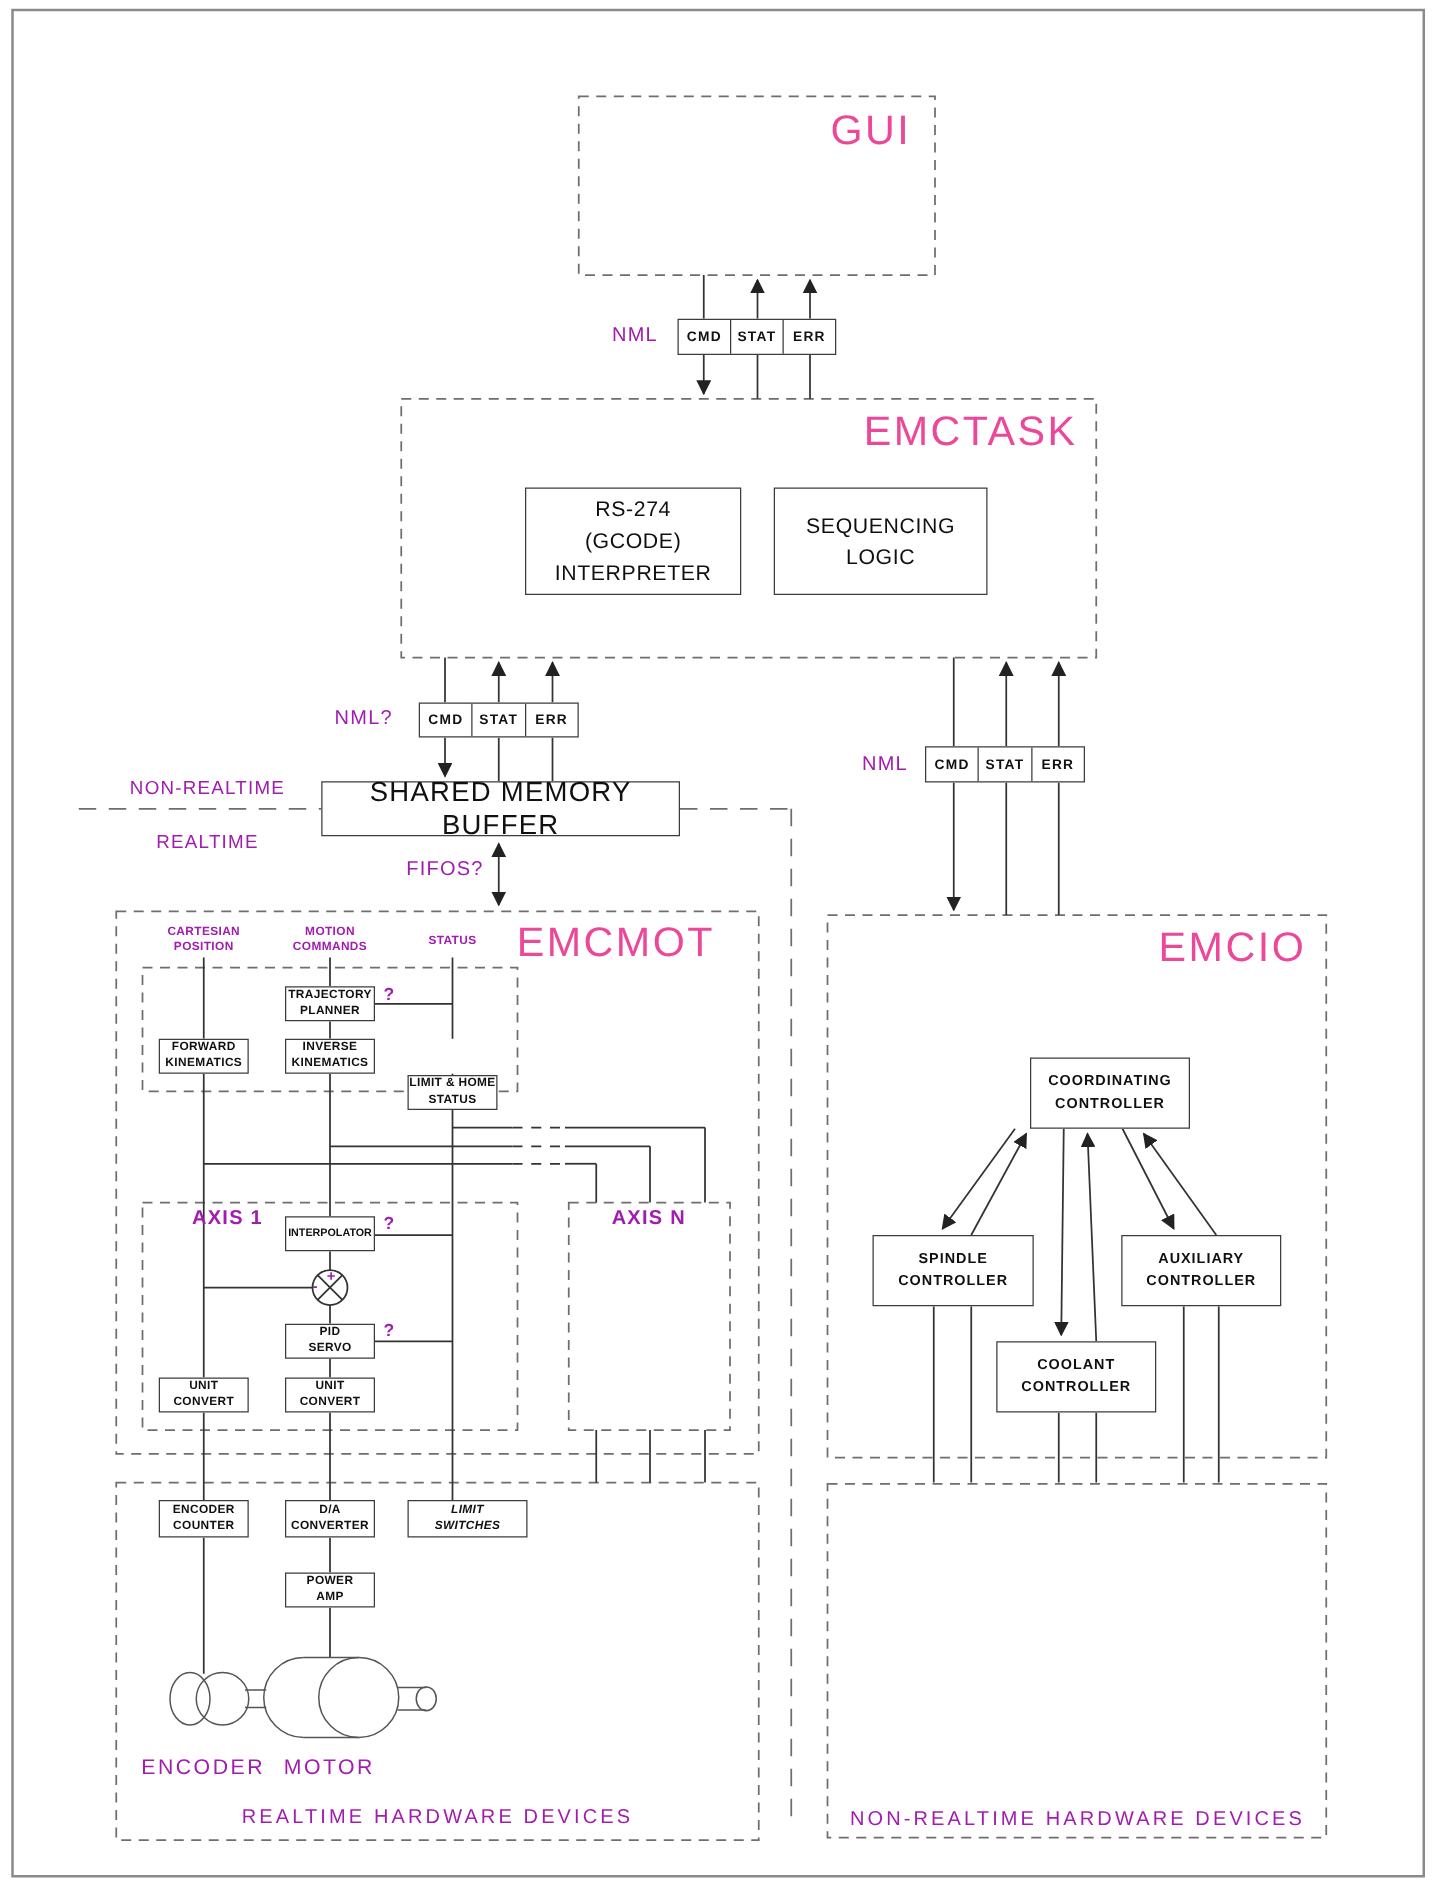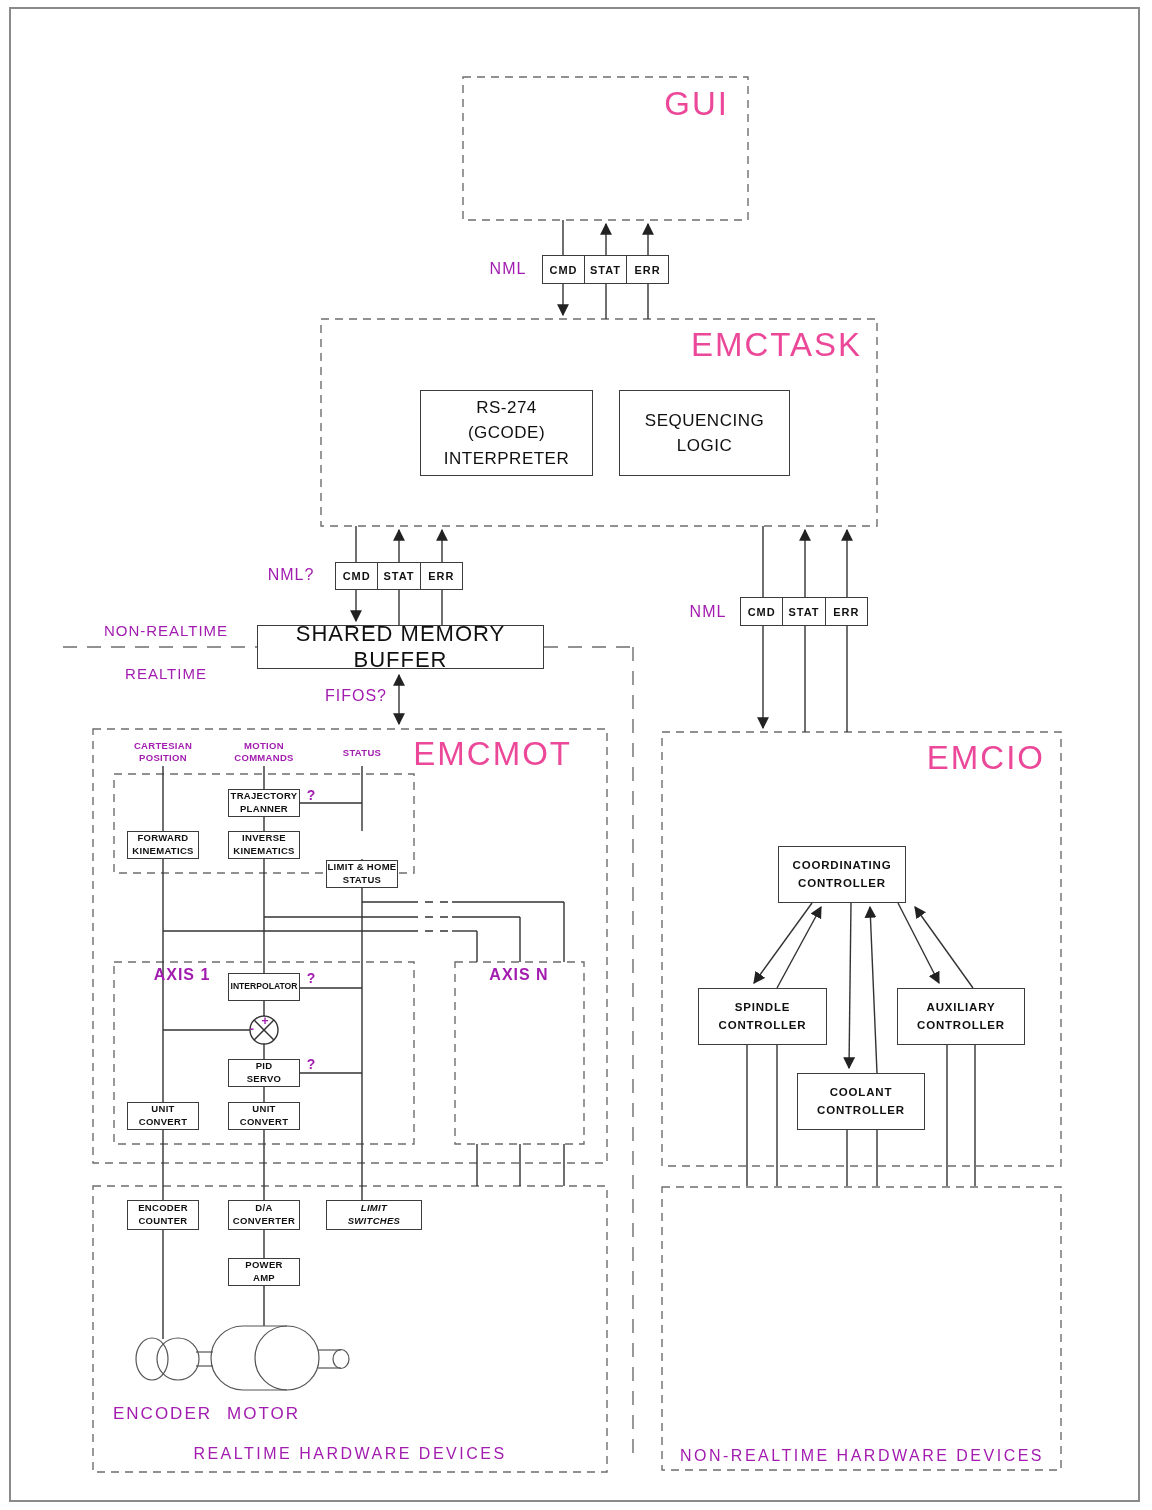--- a/index.html
+++ b/index.html
@@ -233,21 +233,21 @@
   <div class="node small" style="left:228px;top:1102px;width:72px;height:28px;">UNIT
 CONVERT</div>
 
   <div class="lbl qm" style="left:303px;top:786px;width:16px;">?</div>
   <div class="lbl qm" style="left:303px;top:969px;width:16px;">?</div>
   <div class="lbl qm" style="left:303px;top:1055px;width:16px;">?</div>
 
   <div class="lbl sum" style="left:259px;top:1015px;width:12px;">+</div>
   <div class="lbl sum" style="left:247px;top:1023px;width:10px;">-</div>
 
-  <div class="node ctrl" style="left:778px;top:846px;width:128px;height:57px;">COORDINATING
+  <div class="node ctrl" style="left:824px;top:846px;width:128px;height:57px;">COORDINATING
 CONTROLLER</div>
   <div class="node ctrl" style="left:698px;top:988px;width:129px;height:57px;">SPINDLE
 CONTROLLER</div>
   <div class="node ctrl" style="left:897px;top:988px;width:128px;height:57px;">AUXILIARY
 CONTROLLER</div>
   <div class="node ctrl" style="left:797px;top:1073px;width:128px;height:57px;">COOLANT
 CONTROLLER</div>
 
   <div class="node small" style="left:127px;top:1200px;width:72px;height:30px;">ENCODER
 COUNTER</div>

